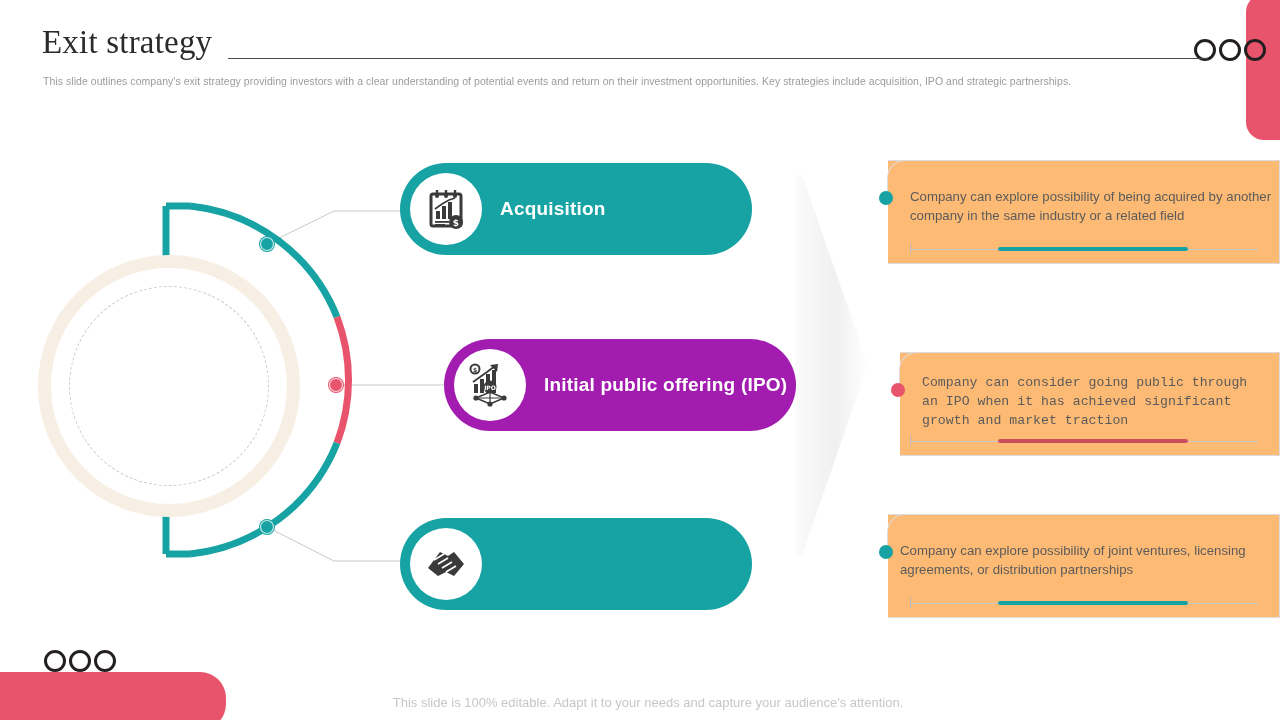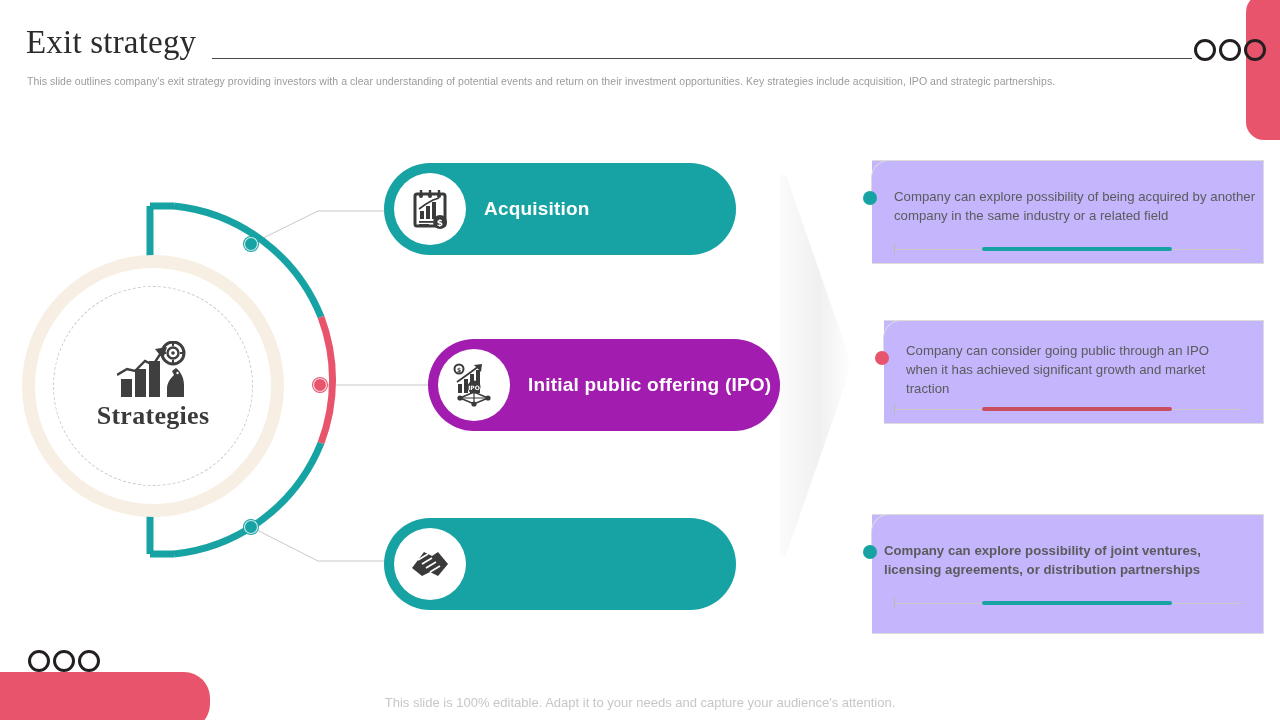--- a/index.html
+++ b/index.html
@@ -3,21 +3,21 @@
 <meta charset="utf-8">
 <style>
   * { margin:0; padding:0; box-sizing:border-box; }
   html,body{ width:1280px; height:720px; }
   body{
     font-family:"Liberation Sans", sans-serif;
     background:#ffffff;
     position:relative;
     overflow:hidden;
   }
-  .slide{ position:absolute; inset:0; }
+  .slide{ position:absolute; inset:0;margin-left:16px; }
 
   
   .corner-tr{
     position:absolute; top:-6px; right:0;
     width:34px; height:146px;
     background:#E8546B;
     border-top-left-radius:18px;
     border-bottom-left-radius:18px;
   }
   .corner-bl{
@@ -101,21 +101,21 @@
 
   
   .chevron{ position:absolute; left:778px; top:175px; width:110px; height:380px; }
 
   
   .card{
     position:absolute;
     border:1px solid #dcdcdc;
     border-left:none;
     border-top-right-radius:0px;
-    background:#c4b5fd;
+    background:#fdba74;
   }
   .card-topcurve{
     position:absolute; left:-1px; top:-1px; width:40px; height:34px;
     border-top:1px solid #dcdcdc; border-left:1px solid #dcdcdc;
     border-top-left-radius:18px;
   }
   .card-dot{
     position:absolute; left:-9px; width:14px; height:14px; border-radius:50%;
   }
   .card-text{
@@ -126,22 +126,22 @@
     position:absolute; height:1px; background:#c9c9c9;
   }
   .bar-tick{
     position:absolute; width:1px; height:11px; background:#b9b9b9;
   }
   .bar-fill{
     position:absolute; height:4px; border-radius:2px;
   }
 
   #card-0{ left:872px; top:160px; width:392px; height:104px; }
-  #card-1{ left:884px; top:320px; width:380px; height:104px; }
-  #card-2{ left:872px; top:514px; width:392px; height:120px;font-weight:bold; }
+  #card-1{ left:884px; top:352px; width:380px; height:104px;font-family:Liberation Mono, monospace; }
+  #card-2{ left:872px; top:514px; width:392px; height:104px; }
 
   
   .footer{
     position:absolute; left:0; right:0; bottom:10px;
     text-align:center; font-size:13px; color:#c7c7c7;
   }
 </style>
 </head>
 <body>
 
@@ -208,38 +208,20 @@
       <circle cx="220" cy="215" r="6.5" fill="none" stroke="#ffffff" stroke-width="1.2" opacity=".75"></circle>
     </g>
     <g>
       <circle cx="151" cy="357" r="8" fill="#17A3A3"></circle>
       <circle cx="151" cy="357" r="6.5" fill="none" stroke="#ffffff" stroke-width="1.2" opacity=".75"></circle>
     </g>
   </svg>
 
   <div class="hub">
     <div class="hub-dash"></div>
-    <div class="hub-inner">
-      <svg class="hub-icon" viewBox="0 0 72 58">
-        <g fill="#3f3f3f">
-          <rect x="4" y="38" width="11" height="18"></rect>
-          <rect x="18" y="28" width="11" height="28"></rect>
-          <rect x="32" y="20" width="11" height="36"></rect>
-          <path d="M0 34 L10 28 L18 30 L28 20 L36 24 L44 12" stroke="#3f3f3f" stroke-width="2.4" fill="none"></path>
-          <path d="M38 8 L50 6 L46 18 Z"></path>
-          <circle cx="56" cy="12" r="11" fill="none" stroke="#3f3f3f" stroke-width="3"></circle>
-          <circle cx="56" cy="12" r="5.5" fill="none" stroke="#3f3f3f" stroke-width="2.4"></circle>
-          <circle cx="56" cy="12" r="1.8"></circle>
-          <path d="M56 0 L56 5 M56 19 L56 24 M44 12 L49 12 M63 12 L68 12" stroke="#3f3f3f" stroke-width="2"></path>
-          <path d="M50 56 L50 48 C50 42 53 38 57 34 L55 30 L59 27 C64 31 67 37 67 44 L67 56 Z"></path>
-          <circle cx="60.5" cy="32" r="1.2" fill="#ffffff"></circle>
-        </g>
-      </svg>
-      <div class="hub-label">Strategies</div>
-    </div>
   </div>
 
   <div class="pill teal" id="pill-0">
     <div class="pill-icon-wrap">
       <svg width="44" height="44" viewBox="0 0 44 44">
         <g fill="#3a3a3a">
           <rect x="7" y="7" width="30" height="32" rx="2" fill="none" stroke="#3a3a3a" stroke-width="3"></rect>
           <path d="M13 3 L13 9 M22 3 L22 9 M31 3 L31 9" stroke="#3a3a3a" stroke-width="2.4"></path>
           <circle cx="13" cy="9" r="2"></circle>
             <circle cx="22" cy="9" r="2"></circle>

